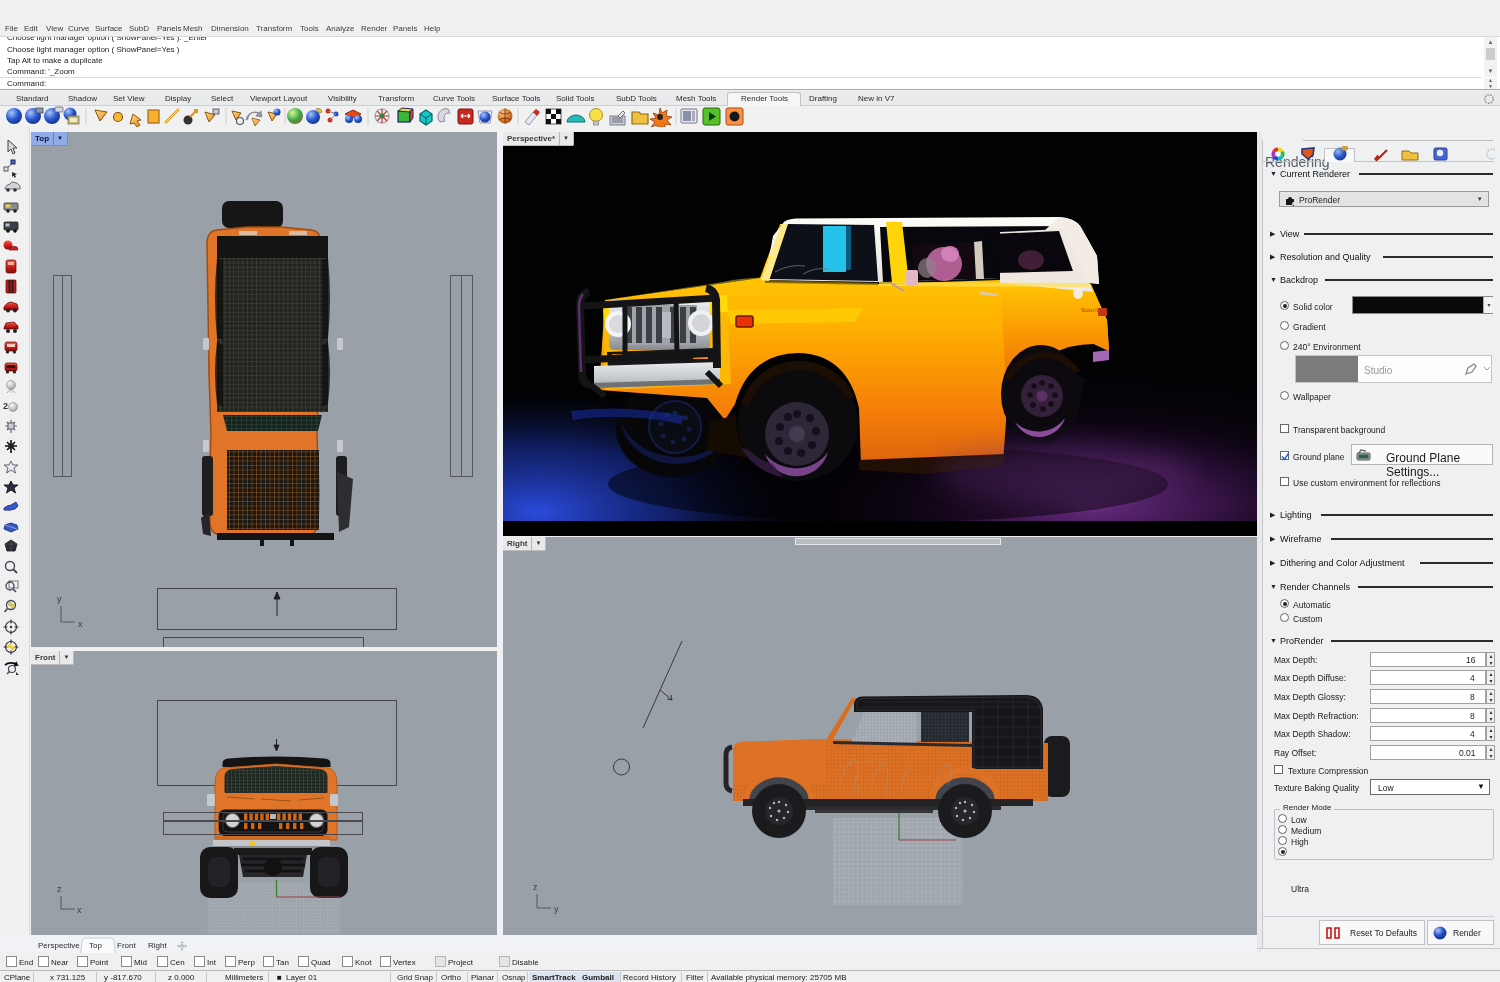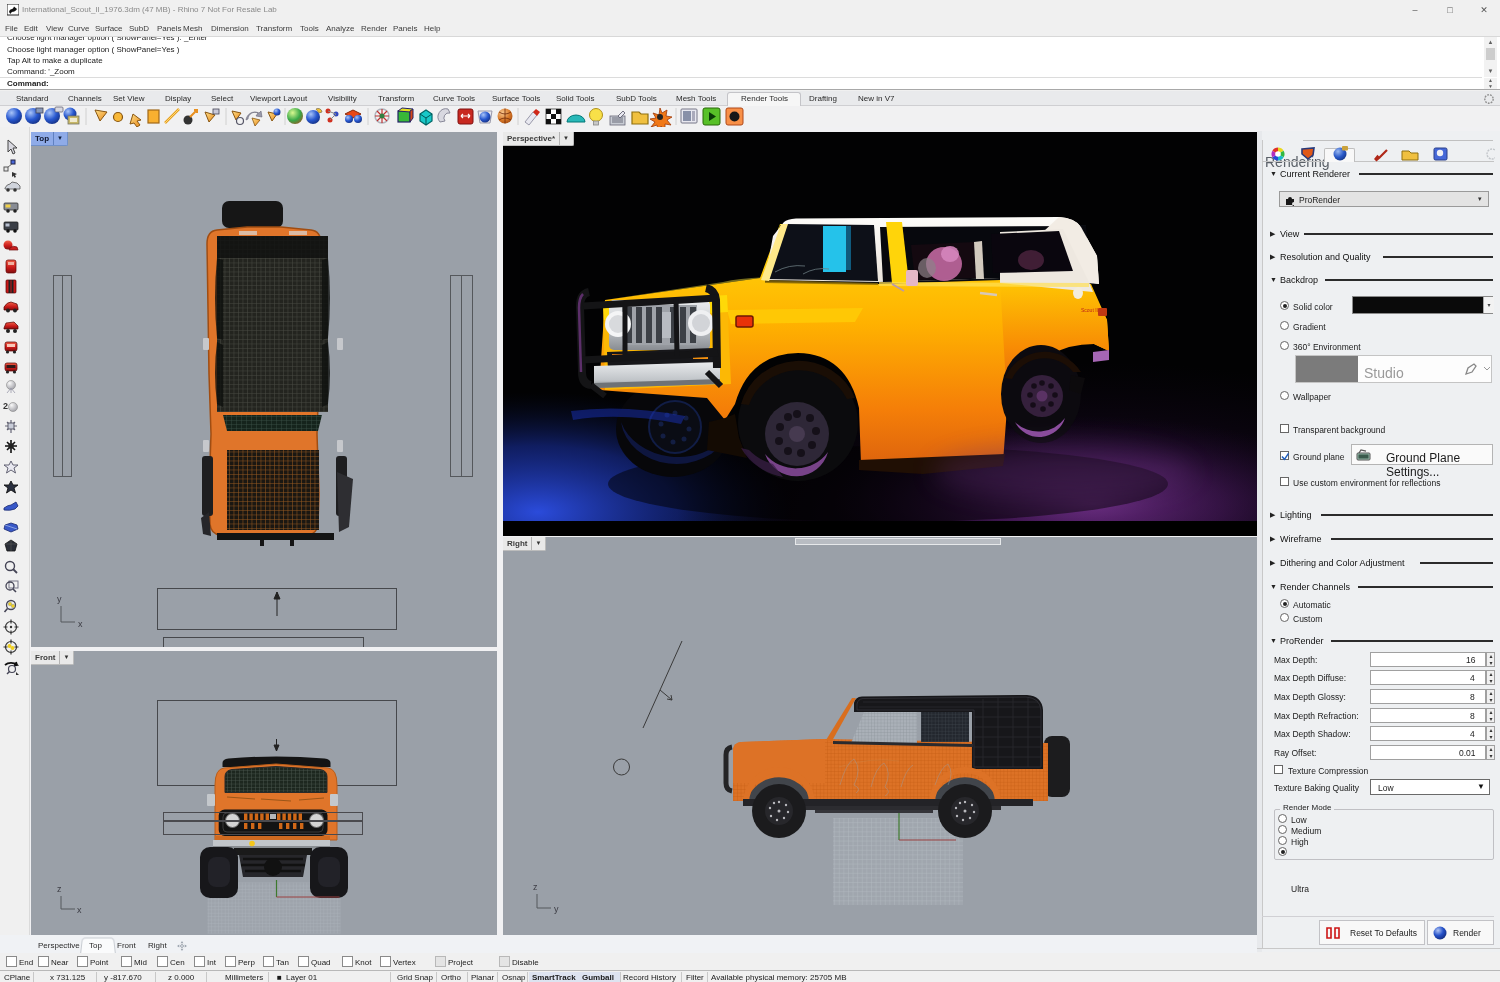--- a/index.html
+++ b/index.html
@@ -44,30 +44,20 @@
   .cb { position:absolute; top:3px; width:11px; height:11px; background:#fff; border:1px solid #8a8a8a; }
   .cb.dis { background:#e4e4e4; border-color:#b8b8b8; }
   #osnap span { position:absolute; top:5px; font-size:8px; color:#1a1a1a; }
   #statusbar { left:0; top:970px; width:1500px; height:12px; background:#f0f0f0; border-top:1px solid #b8b8b8; }
   #statusbar span { position:absolute; top:2px; font-size:8px; color:#1a1a1a; }
   .sdiv { position:absolute; top:1px; height:11px; border-left:1px solid #c8c8c8; }
 </style>
 </head>
 <body>
 <div id="app">
-  <div class="abs" id="titlebar">
-    <svg class="abs" style="left:7px;top:4px" width="12" height="12">
-        <rect x="0" y="0" width="12" height="11" fill="#fff" stroke="#222" stroke-width="1"></rect>
-        <path d="M2,8 C3.5,3 5,7.5 7,2.5 L10,5 C7.5,9.5 5,6 3.5,10 Z" fill="#111"></path>
-      </svg>
-    <span class="title">International_Scout_II_1976.3dm (47 MB) - Rhino 7 Not For Resale Lab</span>
-    <div class="winbtn" style="left:1409px">–</div>
-    <div class="winbtn" style="left:1444px">□</div>
-    <div class="winbtn" style="left:1478px">✕</div>
-  </div>
   <div class="abs" id="menubar">
     <span style="left:5px">File</span>
       <span style="left:24px">Edit</span>
       <span style="left:46px">View</span>
     <span style="left:68px">Curve</span>
       <span style="left:95px">Surface</span>
       <span style="left:129px">SubD</span>
     <span style="left:157px">Panels</span>
       <span style="left:183px">Mesh</span>
       <span style="left:211px">Dimension</span>
@@ -77,32 +67,32 @@
     <span style="left:361px">Render</span>
       <span style="left:393px">Panels</span>
       <span style="left:424px">Help</span>
   </div>
   <div class="abs" id="cmd">
     <div class="line" style="top:-4px">Choose light manager option ( ShowPanel=Yes ): _Enter</div>
     <div class="line" style="top:8px">Choose light manager option ( ShowPanel=Yes )</div>
     <div class="line" style="top:19px">Tap Alt to make a duplicate</div>
     <div class="line" style="top:30px">Command: '_Zoom</div>
     <div id="cmdsep"></div>
-    <div class="line" style="top:42px;font-weight:bold">Command:</div>
+    <div class="line" style="top:42px;font-weight:normal">Command:</div>
     <div id="cmdsb">
         <div class="a" style="top:0">▲</div>
         <div class="a" style="top:29px">▼</div>
         <div style="position:absolute;left:2px;top:11px;width:9px;height:12px;background:#cdcdcd"></div>
       </div>
     <div id="cmdspin">▲<br>▼</div>
   </div>
   <div class="abs" id="tabrow">
     <div id="acttab"></div>
     <span style="left:16px">Standard</span>
-      <span style="left:68px">Channels</span>
+      <span style="left:68px">Shadow</span>
       <span style="left:113px">Set View</span>
     <span style="left:165px">Display</span>
       <span style="left:211px">Select</span>
       <span style="left:250px">Viewport Layout</span>
     <span style="left:328px">Visibility</span>
       <span style="left:378px">Transform</span>
       <span style="left:433px">Curve Tools</span>
     <span style="left:492px">Surface Tools</span>
       <span style="left:556px">Solid Tools</span>
       <span style="left:616px">SubD Tools</span>
@@ -863,24 +853,24 @@
     <span class="hdr" style="left:23px;top:144px">Backdrop</span>
     <div class="hline" style="left:68px;top:148px;width:168px"></div>
     <div class="pradio sel" style="left:23px;top:170px"></div>
     <span class="abs" style="left:36px;top:171px">Solid color</span>
     <div class="abs" style="left:95px;top:165px;width:141px;height:18px;border:1px solid #8a8a8a;background:#0a0a0a">
       <div class="abs" style="left:130px;top:0;width:11px;height:16px;background:#f2f2f2;border-left:1px solid #aaa;color:#444;font-size:6px;text-align:center;line-height:16px">▾</div>
     </div>
     <div class="pradio" style="left:23px;top:190px"></div>
     <span class="abs" style="left:36px;top:191px">Gradient</span>
     <div class="pradio" style="left:23px;top:210px"></div>
-    <span class="abs" style="left:36px;top:211px">360° Environment</span>
+    <span class="abs" style="left:36px;top:211px">240° Environment</span>
     <div class="abs" style="left:38px;top:224px;width:197px;height:28px;background:#fdfdfd;border:1px solid #c4c4c4">
       <div class="abs" style="left:0;top:0;width:62px;height:26px;background:#7b7b7b"></div>
-      <span class="abs" style="left:68px;top:9px;font-size:14px;color:#9a9a9a">Studio</span>
+      <span class="abs" style="left:68px;top:9px;font-size:10px;color:#9a9a9a">Studio</span>
       <svg class="abs" style="left:168px;top:6px" width="26" height="14">
           <path d="M2,12 l2,-6 6,-4 2,2 -4,6 -6,2 Z" fill="none" stroke="#888" stroke-width="1.3"></path>
           <path d="M20,5 l3,3 3,-3" fill="none" stroke="#999" stroke-width="1"></path>
         </svg>
     </div>
     <div class="pradio" style="left:23px;top:260px"></div>
     <span class="abs" style="left:36px;top:261px">Wallpaper</span>
     <div class="pcheck" style="left:23px;top:293px"></div>
     <span class="abs" style="left:36px;top:294px">Transparent background</span>
     <div class="pcheck" style="left:23px;top:320px"></div>

